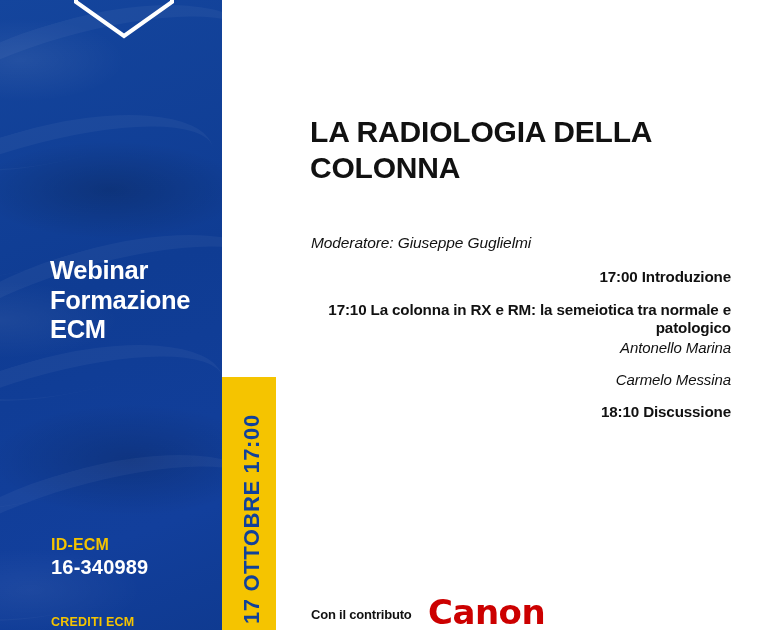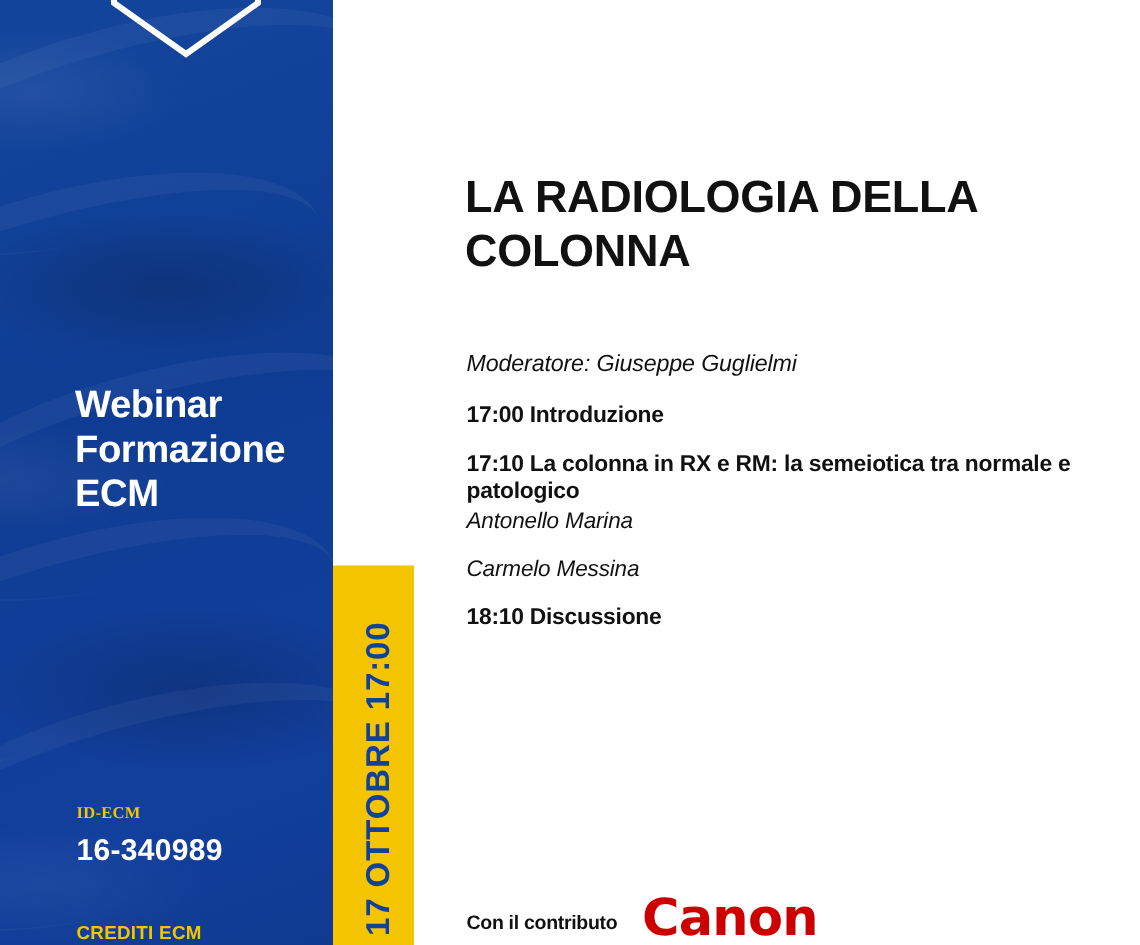--- a/index.html
+++ b/index.html
@@ -82,24 +82,23 @@
     font-weight: bold;
     line-height: 1.16;
     letter-spacing: -0.3px;
   }
 
   .idecm-label {
     position: absolute;
     left: 51px;
     top: 536px;
     color: #f5c400;
-    font-size: 11px;
+    font-size: 16px;
     font-weight: bold;
     letter-spacing: 0.2px;
-    font-family: Liberation Serif, serif;
   }
   .idecm-value {
     position: absolute;
     left: 51px;
     top: 556px;
     color: #ffffff;
     font-size: 20px;
     font-weight: bold;
     letter-spacing: 0.2px;
   }
@@ -167,20 +166,21 @@
   }
 
   .program {
     position: absolute;
     left: 1px;
     top: 268px;
     width: 420px;
   }
   .program-item {
     margin-bottom: 14px;
+    text-align: right;
   }
   .program-item:last-child { margin-bottom: 0; }
   .item-title {
     color: #111111;
     font-size: 15.2px;
     font-weight: bold;
     line-height: 1.22;
     letter-spacing: -0.15px;
   }
   .item-speaker {

